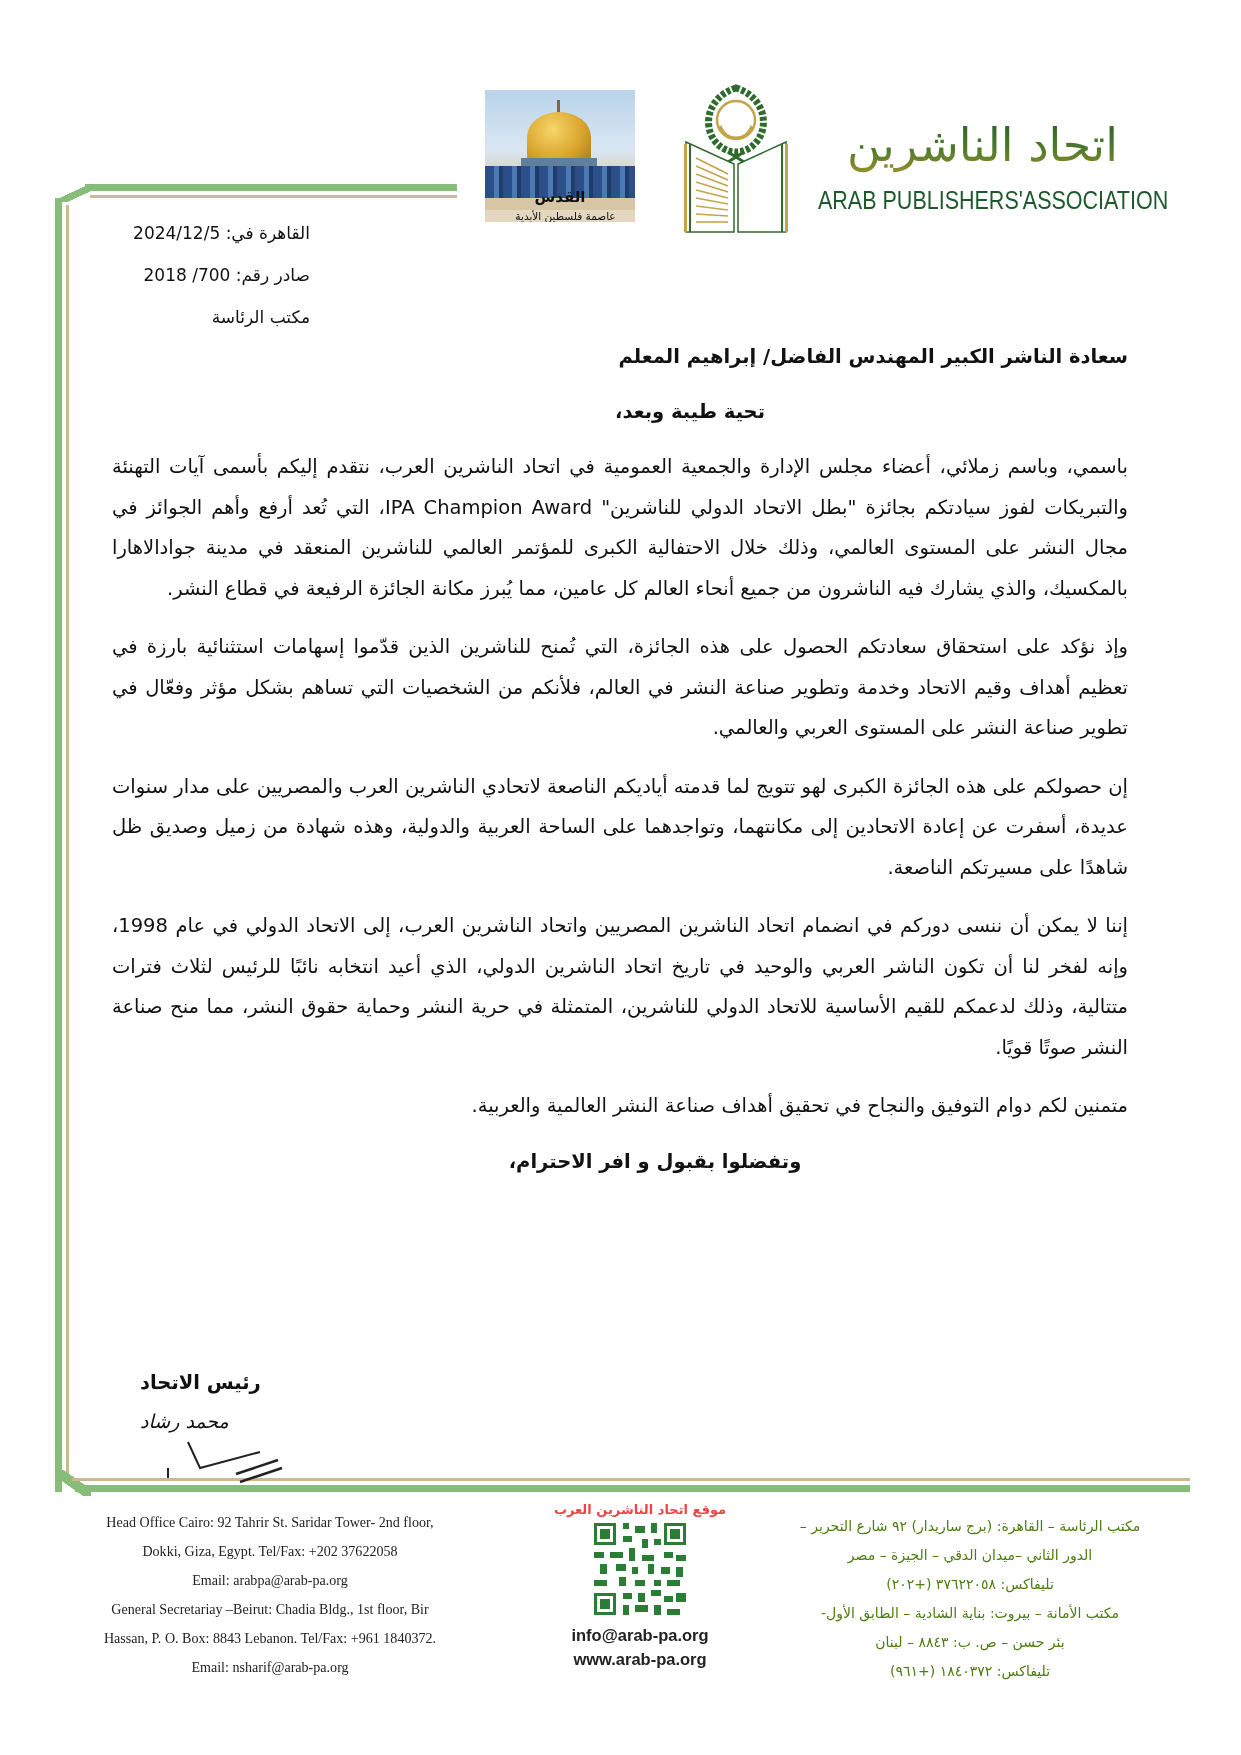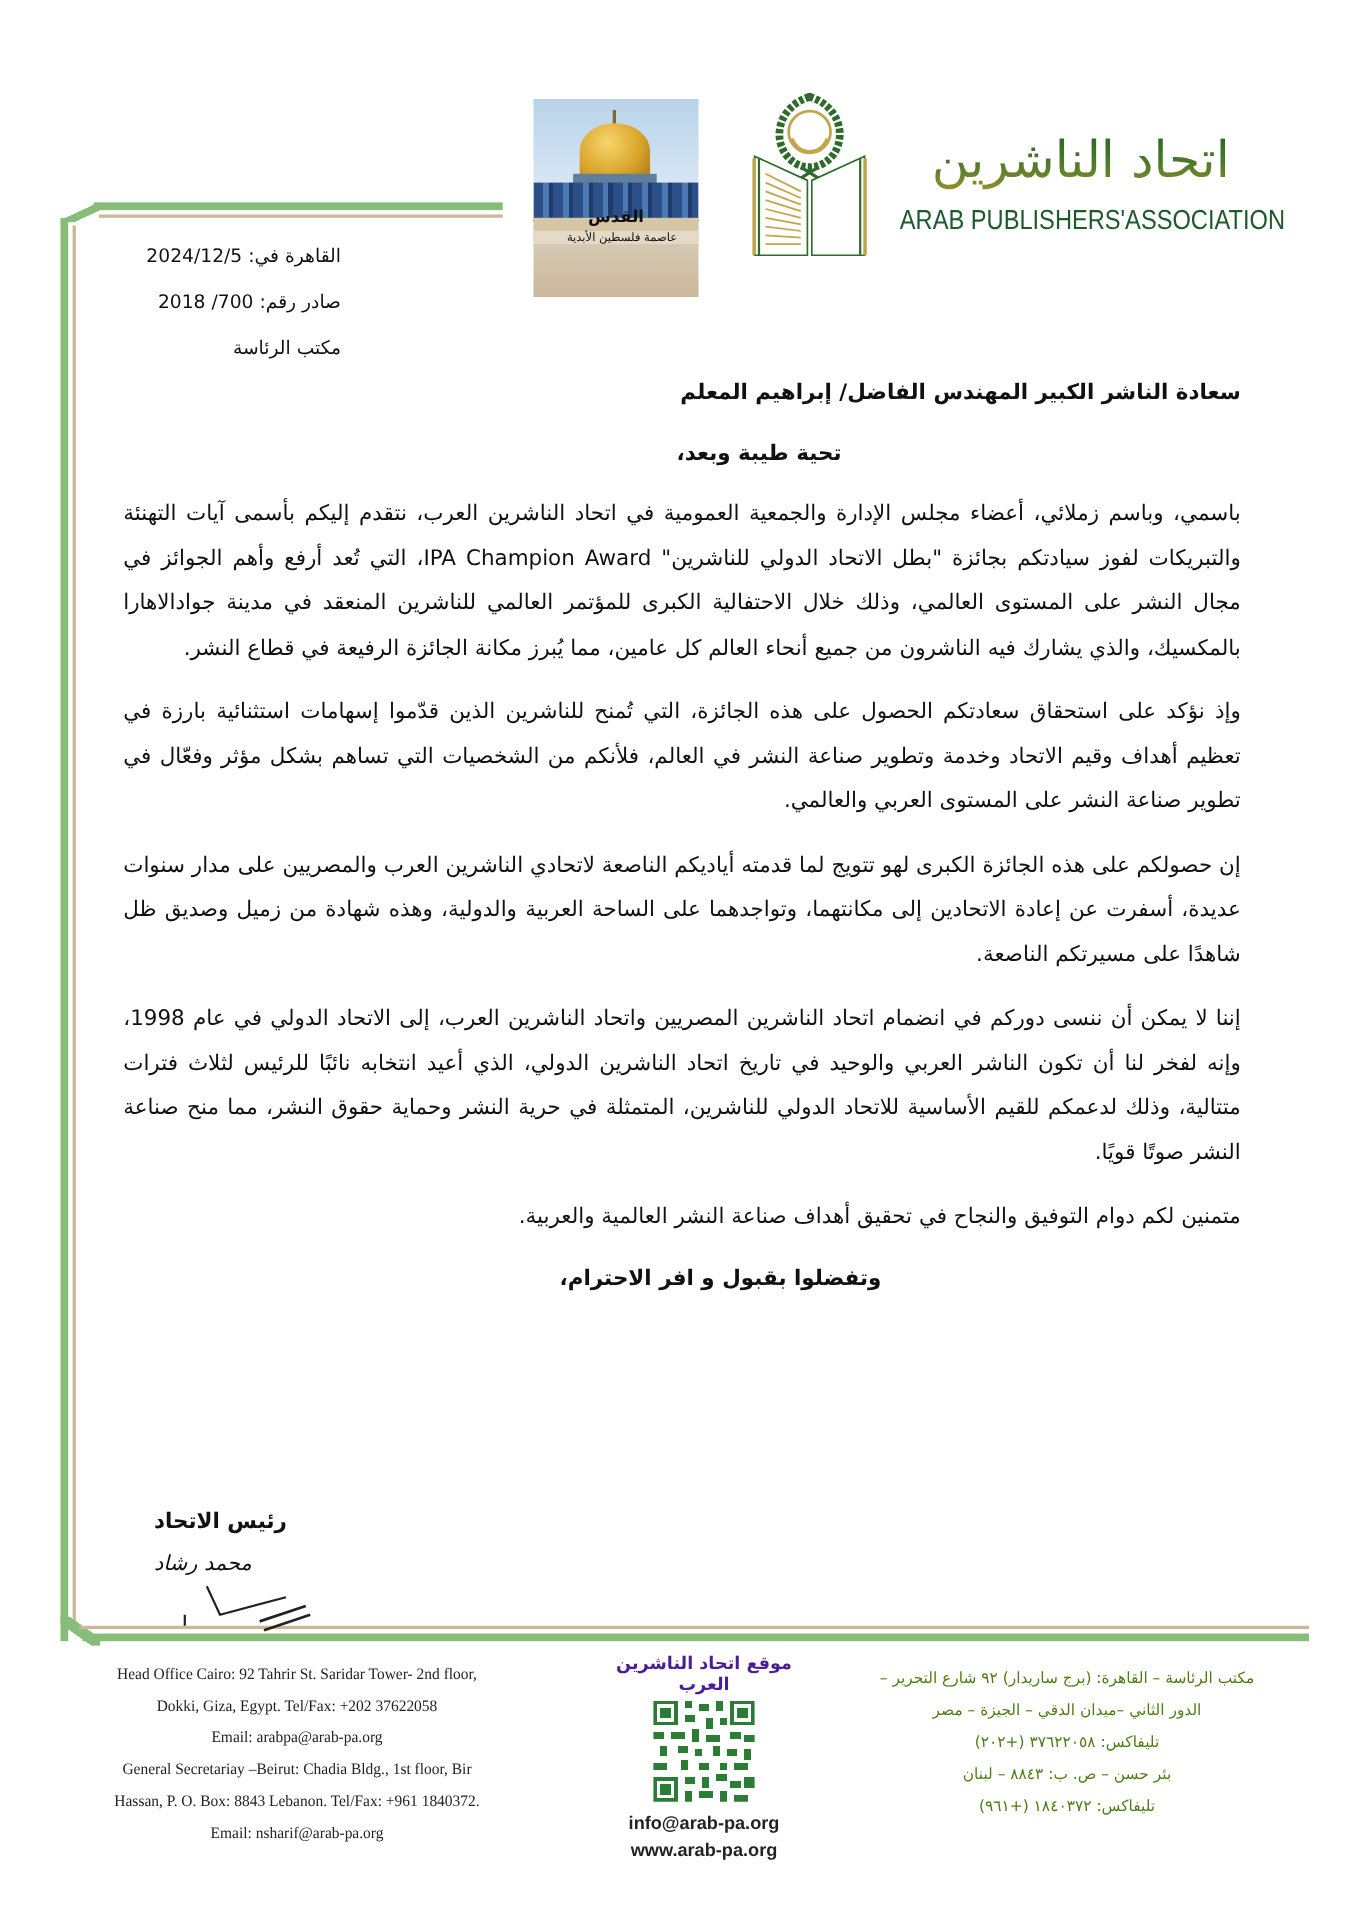--- a/index.html
+++ b/index.html
@@ -12,21 +12,21 @@
   .frame-green-left { position:absolute; left:55px; top:198px; width:7px; height:1294px; background:#86bd79; }
   .frame-tan-left { position:absolute; left:66px; top:205px; width:3px; height:1272px; background:#cdb895; }
   .frame-corner-tl { position:absolute; left:55px; top:184px; width:36px; height:18px;
      background:linear-gradient(155deg, transparent 46%, #86bd79 47%, #86bd79 68%, transparent 69%); }
   .frame-corner-bl { position:absolute; left:55px; top:1470px; width:36px; height:26px;
      background:linear-gradient(35deg, transparent 38%, #86bd79 39%, #86bd79 62%, transparent 63%); }
   .frame-tan-bottom { position:absolute; left:72px; top:1478px; width:1118px; height:3px; background:#cdb895; }
   .frame-green-bottom { position:absolute; left:75px; top:1485px; width:1115px; height:7px; background:#86bd79; }
 
   
-  .dome { position:absolute; left:485px; top:90px; width:150px; height:180px; overflow:hidden;
+  .dome { position:absolute; left:485px; top:90px; width:150px; height:132px; overflow:hidden;
      background:linear-gradient(180deg,#b9d3ea 0%, #d9e7f3 45%, #d7cbb6 70%, #cbb79a 100%); }
   .dome .dome-cap { position:absolute; left:42px; top:22px; width:64px; height:50px; border-radius:50% 50% 10% 10%;
      background:radial-gradient(circle at 40% 35%, #f7d56a, #d8a42b 60%, #a97a14); }
   .dome .spire { position:absolute; left:72px; top:10px; width:3px; height:14px; background:#7a6a3a; }
   .dome .drum { position:absolute; left:36px; top:68px; width:76px; height:10px; background:#5f7f9c; }
   .dome .walls { position:absolute; left:0; top:76px; width:150px; height:36px;
      background:repeating-linear-gradient(90deg,#2c4f8a 0 9px,#4a79b3 9px 14px,#1f3c6d 14px 18px); }
   .dome .walls-low { position:absolute; left:0; top:108px; width:150px; height:14px; background:#d6c6a6; }
   .dome .caption1 { position:absolute; left:0; right:0; top:98px; text-align:center; font-size:15px; font-weight:bold; color:#111;
      font-family:"DejaVu Sans", sans-serif; }
@@ -56,21 +56,21 @@
 
   .signature { position:absolute; left:140px; top:1368px; width:150px; direction:rtl; text-align:left; }
   .sig-title { font-weight:bold; font-size:19.5px; color:#111; line-height:30px; text-align:left; }
   .sig-name { font-size:19px; color:#111; margin-top:12px; font-style:italic; text-align:left; }
   .sig-mark { position:absolute; left:20px; top:70px; }
 
   
   .footer-en { position:absolute; left:60px; top:1508px; width:420px; text-align:center;
      font-family:"Liberation Serif", serif; font-size:14.5px; line-height:29px; color:#222; transform:scaleX(0.97); }
   .footer-mid { position:absolute; left:540px; top:1502px; width:200px; text-align:center; }
-  .footer-mid .site-label { direction:rtl; font-size:16px; color:#4c1d95; font-weight:bold; }
+  .footer-mid .site-label { direction:rtl; font-size:13px; color:#ef4444; font-weight:bold; }
   .qr { width:92px; height:92px; margin:6px auto 8px auto; display:block; }
   .footer-mid .contact { font-family:"Liberation Sans", sans-serif; font-size:16.5px; font-weight:bold; color:#222; line-height:24px; }
   .footer-ar { position:absolute; left:755px; top:1512px; width:430px; direction:rtl; text-align:center;
      font-family:"DejaVu Sans", sans-serif; font-size:14px; line-height:29px; color:#4d7c0f; }
 </style>
 </head>
 <body>
 
 <div class="frame-green-top"></div>
 <div class="frame-tan-top"></div>
@@ -209,15 +209,16 @@
     </g>
   </svg>
   <div class="contact">info@arab-pa.org</div>
   <div class="contact">www.arab-pa.org</div>
 </div>
 
 <div class="footer-ar">
   <div>مكتب الرئاسة – القاهرة: (برج ساريدار) ٩٢ شارع التحرير –</div>
   <div>الدور الثاني –ميدان الدقي – الجيزة – مصر</div>
   <div>تليفاكس: ٣٧٦٢٢٠٥٨ (+٢٠٢)</div>
+  <div>مكتب الأمانة – بيروت: بناية الشادية – الطابق الأول-</div>
   <div>بئر حسن – ص. ب: ٨٨٤٣ – لبنان</div>
   <div>تليفاكس: ١٨٤٠٣٧٢ (+٩٦١)</div>
 </div>
 
 </body></html>

